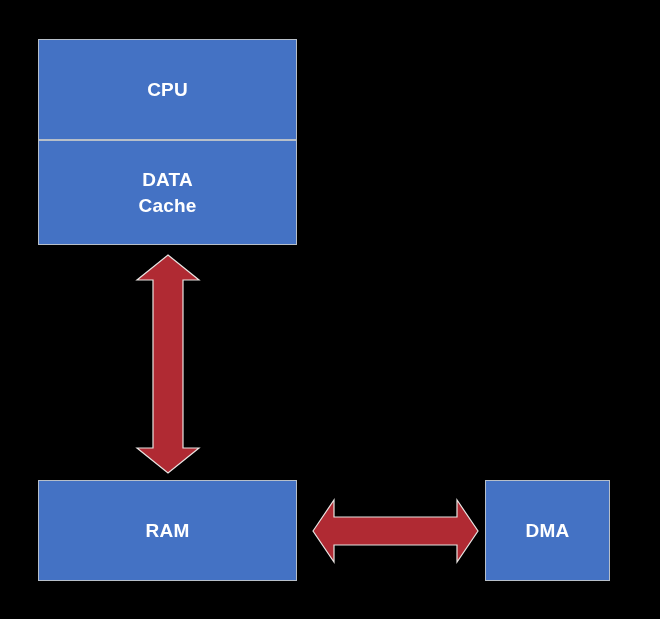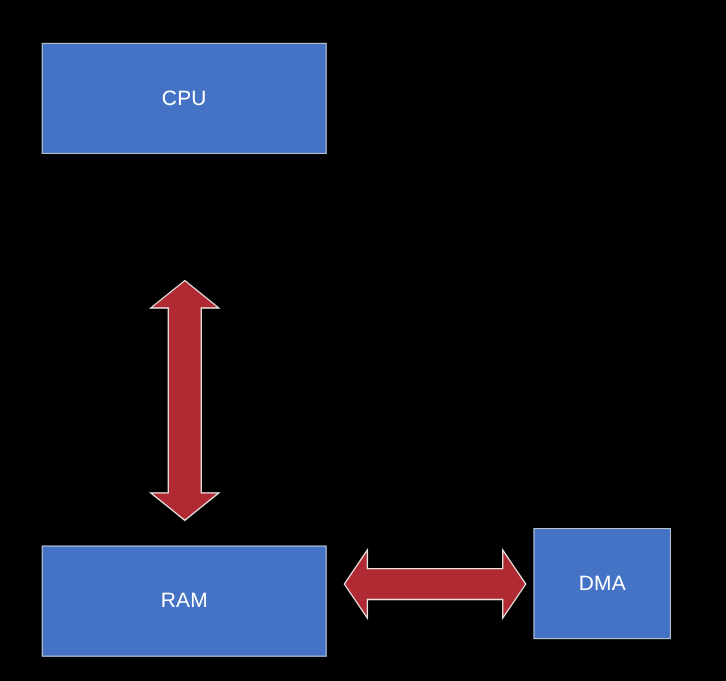--- a/index.html
+++ b/index.html
@@ -23,21 +23,21 @@
   .block {
     position: absolute;
     background: #4472C4;
     border: 1px solid #B7BFC9;
     box-sizing: border-box;
     display: flex;
     align-items: center;
     justify-content: center;
     color: #FFFFFF;
     font-size: 19px;
-    font-weight: 400;
+    font-weight: 700;
     line-height: 1.35;
     text-align: center;
     letter-spacing: 0.2px;
     user-select: none;
   }
   .block .label {
     display: block;
     white-space: pre-line;
   }
 
@@ -52,21 +52,20 @@
     left: 38px;
     top: 140px;
     width: 259px;
     height: 105px;
   }
   #ram-block {
     left: 38px;
     top: 480px;
     width: 259px;
     height: 101px;
-    margin-top: 16px;
   }
   #dma-block {
     left: 485px;
     top: 480px;
     width: 125px;
     height: 101px;
   }
 
   
   .arrow-svg {
@@ -90,20 +89,24 @@
 </style>
 </head>
 <body>
 
 <div id="canvas">
 
   <div class="block" id="cpu-block">
     <span class="label">CPU</span>
   </div>
 
+  <div class="block" id="data-cache-block">
+    <span class="label">DATA
+Cache</span>
+  </div>
 
   <div class="block" id="ram-block">
     <span class="label">RAM</span>
   </div>
 
   <div class="block" id="dma-block">
     <span class="label">DMA</span>
   </div>
 
   <svg class="arrow-svg" id="vertical-arrow" width="66" height="222" viewBox="0 0 66 222">

